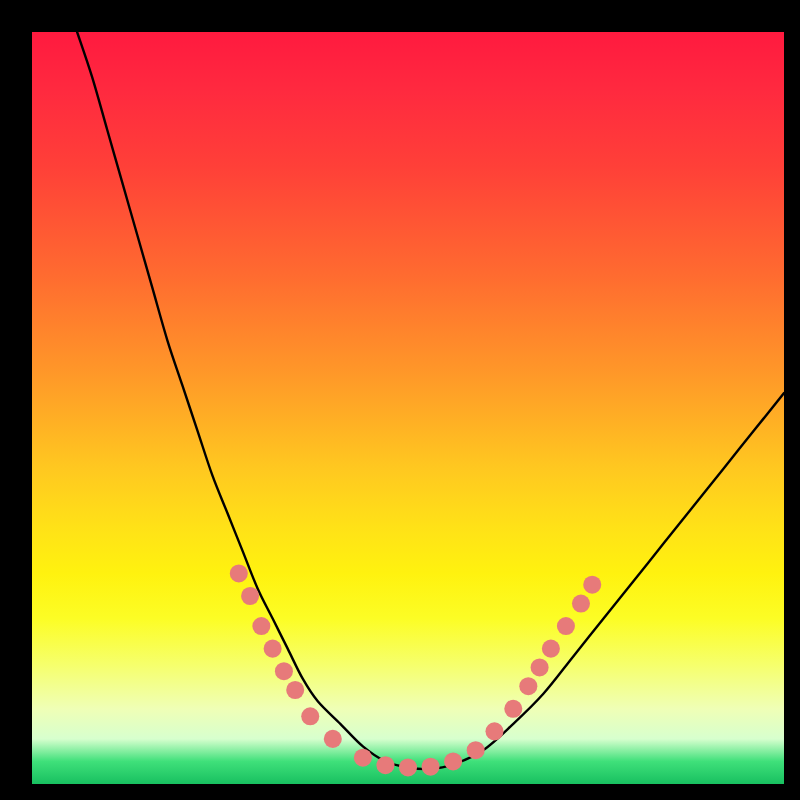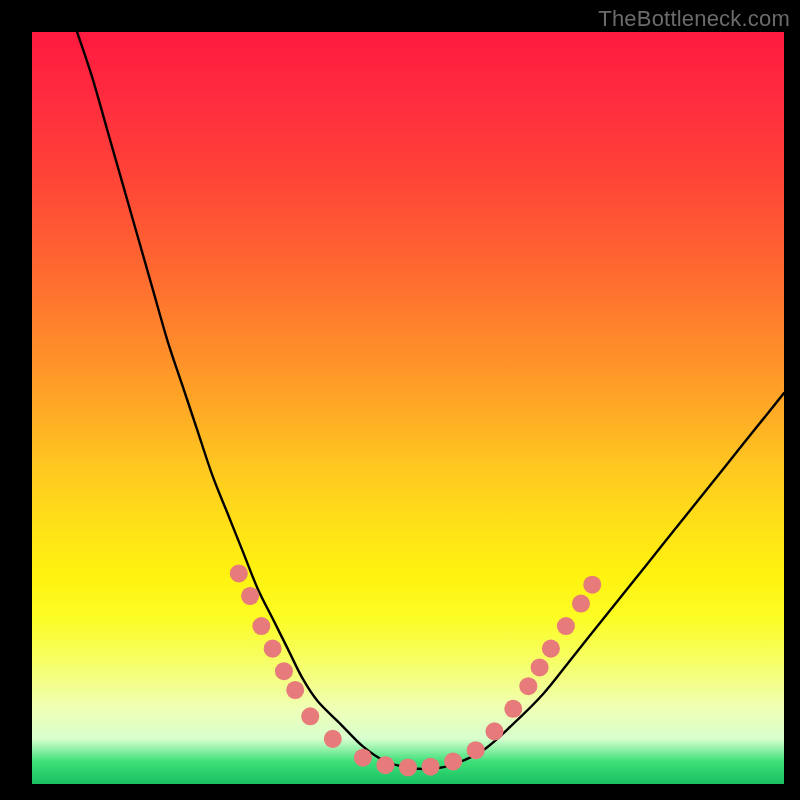--- a/index.html
+++ b/index.html
@@ -89,15 +89,14 @@
           <circle cx="496.32" cy="654.24" r="9.02" fill="#e77a7a"></circle>
           <circle cx="507.60" cy="635.44" r="9.02" fill="#e77a7a"></circle>
           <circle cx="518.88" cy="616.64" r="9.02" fill="#e77a7a"></circle>
           <circle cx="533.92" cy="594.08" r="9.02" fill="#e77a7a"></circle>
           <circle cx="548.96" cy="571.52" r="9.02" fill="#e77a7a"></circle>
           <circle cx="560.24" cy="552.72" r="9.02" fill="#e77a7a"></circle>
         </g>
     </svg>
   </div>
 
-  <div class="watermark">TheBottleneck.com</div>
 
 </div>
 
 </body></html>

